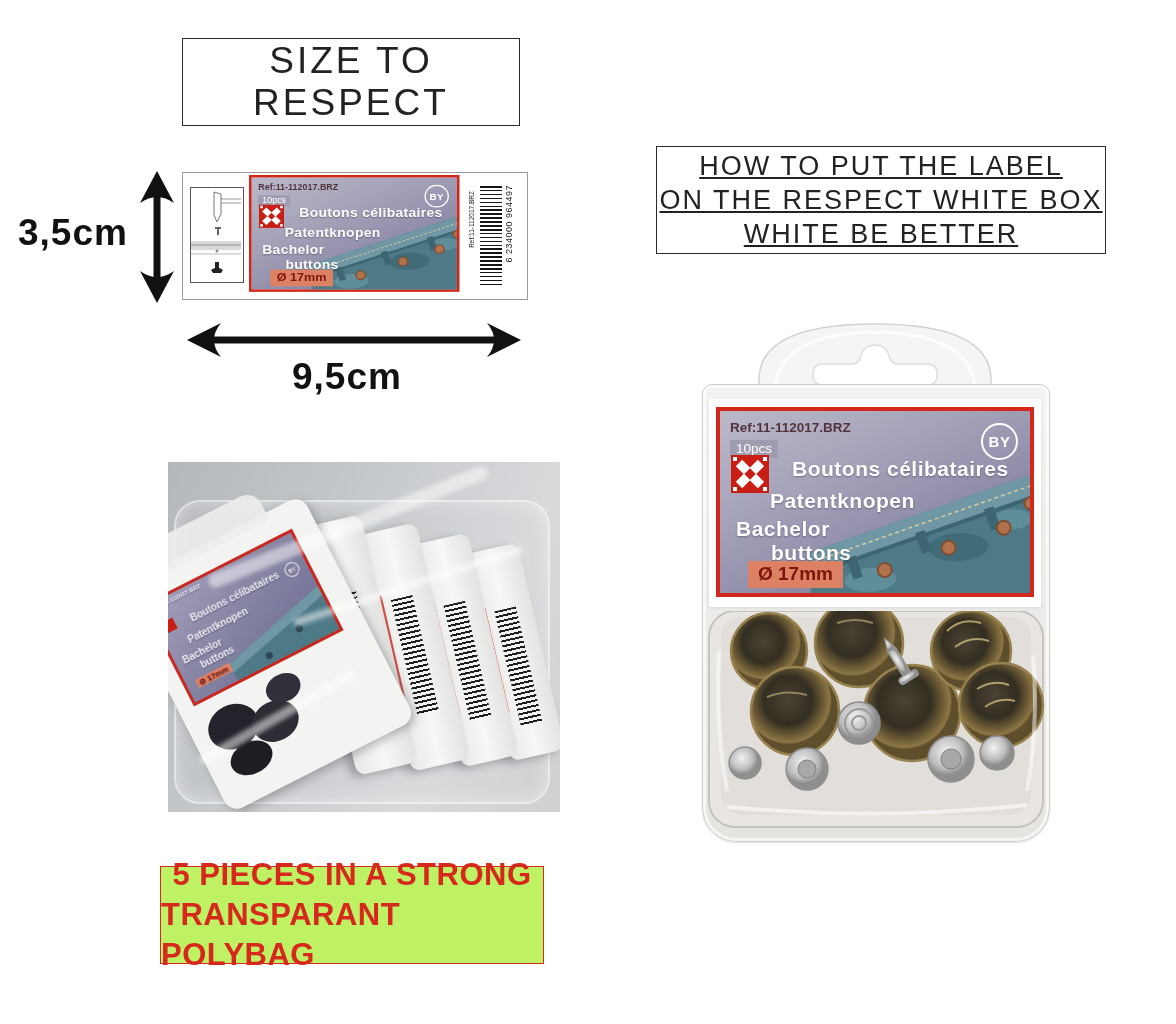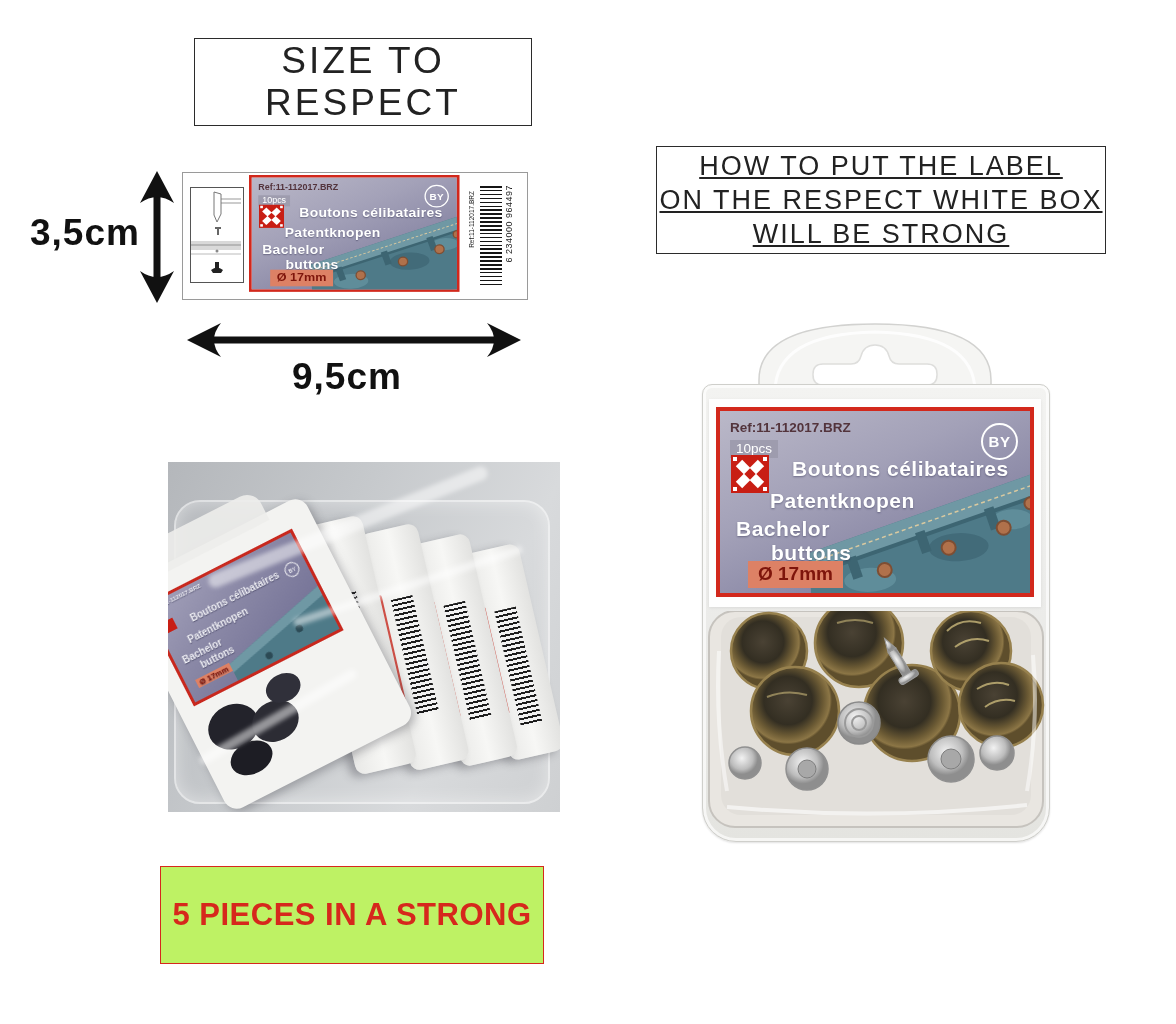--- a/index.html
+++ b/index.html
@@ -3,21 +3,21 @@
 <meta charset="utf-8">
 <style>
   html,body{margin:0;padding:0;background:#fff;}
   .canvas{position:relative;width:1176px;height:1024px;background:#ffffff;
           font-family:"Liberation Sans",sans-serif;overflow:hidden;color:#1c1c1c;}
   .abs{position:absolute;}
 
   
   .outline-box{border:1.5px solid #2b2b2b;display:flex;flex-direction:column;
                align-items:center;justify-content:center;text-align:center;background:#fff;}
-  .size-box{left:194px;top:38px;width:336px;height:86px;justify-content:center;}
+  .size-box{left:182px;top:38px;width:336px;height:86px;justify-content:center;}
   .size-box span{font-size:37px;letter-spacing:3px;font-weight:400;color:#222;}
   .note-box{left:656px;top:146px;width:448px;height:106px;}
   .note-box span{font-size:27px;letter-spacing:2px;line-height:34px;color:#222;text-decoration:underline;}
 
   .polybag-note{left:160px;top:866px;width:382px;height:96px;border:1.5px solid #d6281c;
                 display:flex;flex-direction:column;align-items:center;justify-content:center;background:#bef264;}
   .polybag-note span{color:#d6281c;font-weight:bold;font-size:31px;line-height:40px;letter-spacing:0.5px;}
 
   
   .dim-text{font-size:37px;font-weight:bold;letter-spacing:1px;color:#111;}
@@ -88,21 +88,21 @@
 
 <div class="canvas">
 
   <div class="abs outline-box size-box">
     <span>SIZE TO RESPECT</span>
   </div>
 
   <div class="abs outline-box note-box">
     <span>HOW TO PUT THE LABEL</span>
     <span>ON THE RESPECT WHITE BOX</span>
-    <span>WILL BE STRONG</span>
+    <span>WHITE BE BETTER</span>
   </div>
 
   <div class="abs mockup-outer">
 
     <div class="abs diagram-box">
       <svg width="50" height="92" viewBox="0 0 50 92">
         <line x1="30" y1="11" x2="50" y2="11" stroke="#999" stroke-width="1"></line>
         <line x1="30" y1="15" x2="50" y2="15" stroke="#999" stroke-width="1"></line>
         <polygon points="23,4 30,6 30,26 26,34 23,27" fill="#fff" stroke="#777" stroke-width="1"></polygon>
         <path d="M24,40 h6 M27,40 v7" stroke="#666" stroke-width="2"></path>
@@ -163,21 +163,21 @@
       <div class="vtext bc-ref">Ref:11-112017.BRZ</div>
       <div class="vtext bc-num">6 234000 964497</div>
     </div>
   </div>
 
   <svg class="abs" style="left:134px;top:170px;" width="46" height="134" viewBox="0 0 46 134">
     <rect x="19.5" y="22" width="7" height="90" fill="#111"></rect>
     <path d="M23,1 L6,33 Q23,21 40,33 Z" fill="#111"></path>
     <path d="M23,133 L6,101 Q23,113 40,101 Z" fill="#111"></path>
   </svg>
-  <div class="abs dim-text" style="left:30px;top:212px;">3,5cm</div>
+  <div class="abs dim-text" style="left:18px;top:212px;">3,5cm</div>
 
   <svg class="abs" style="left:186px;top:320px;" width="336" height="40" viewBox="0 0 336 40">
     <rect x="24" y="16.5" width="288" height="7" fill="#111"></rect>
     <path d="M1,20 L35,3 Q21,20 35,37 Z" fill="#111"></path>
     <path d="M335,20 L301,3 Q315,20 301,37 Z" fill="#111"></path>
   </svg>
   <div class="abs dim-text" style="left:292px;top:356px;">9,5cm</div>
 
   <div class="abs package">
     <svg class="abs" style="left:45px;top:0;" width="260" height="78" viewBox="0 0 260 78">
@@ -324,15 +324,16 @@
                   border-radius:16px 16px 0 0;opacity:.9;"></div>
     </div>
 
     <div class="streak" style="left:30px;top:58px;width:300px;height:14px;transform:rotate(-22deg);"></div>
     <div class="streak" style="left:120px;top:120px;width:240px;height:8px;transform:rotate(-18deg);"></div>
     <div class="streak" style="left:20px;top:250px;width:180px;height:10px;transform:rotate(-30deg);"></div>
   </div>
 
   <div class="abs polybag-note">
     <span>5 PIECES IN A STRONG</span>
+    <span>TRANSPARANT POLYBAG</span>
   </div>
 
 </div>
 
 </body></html>

